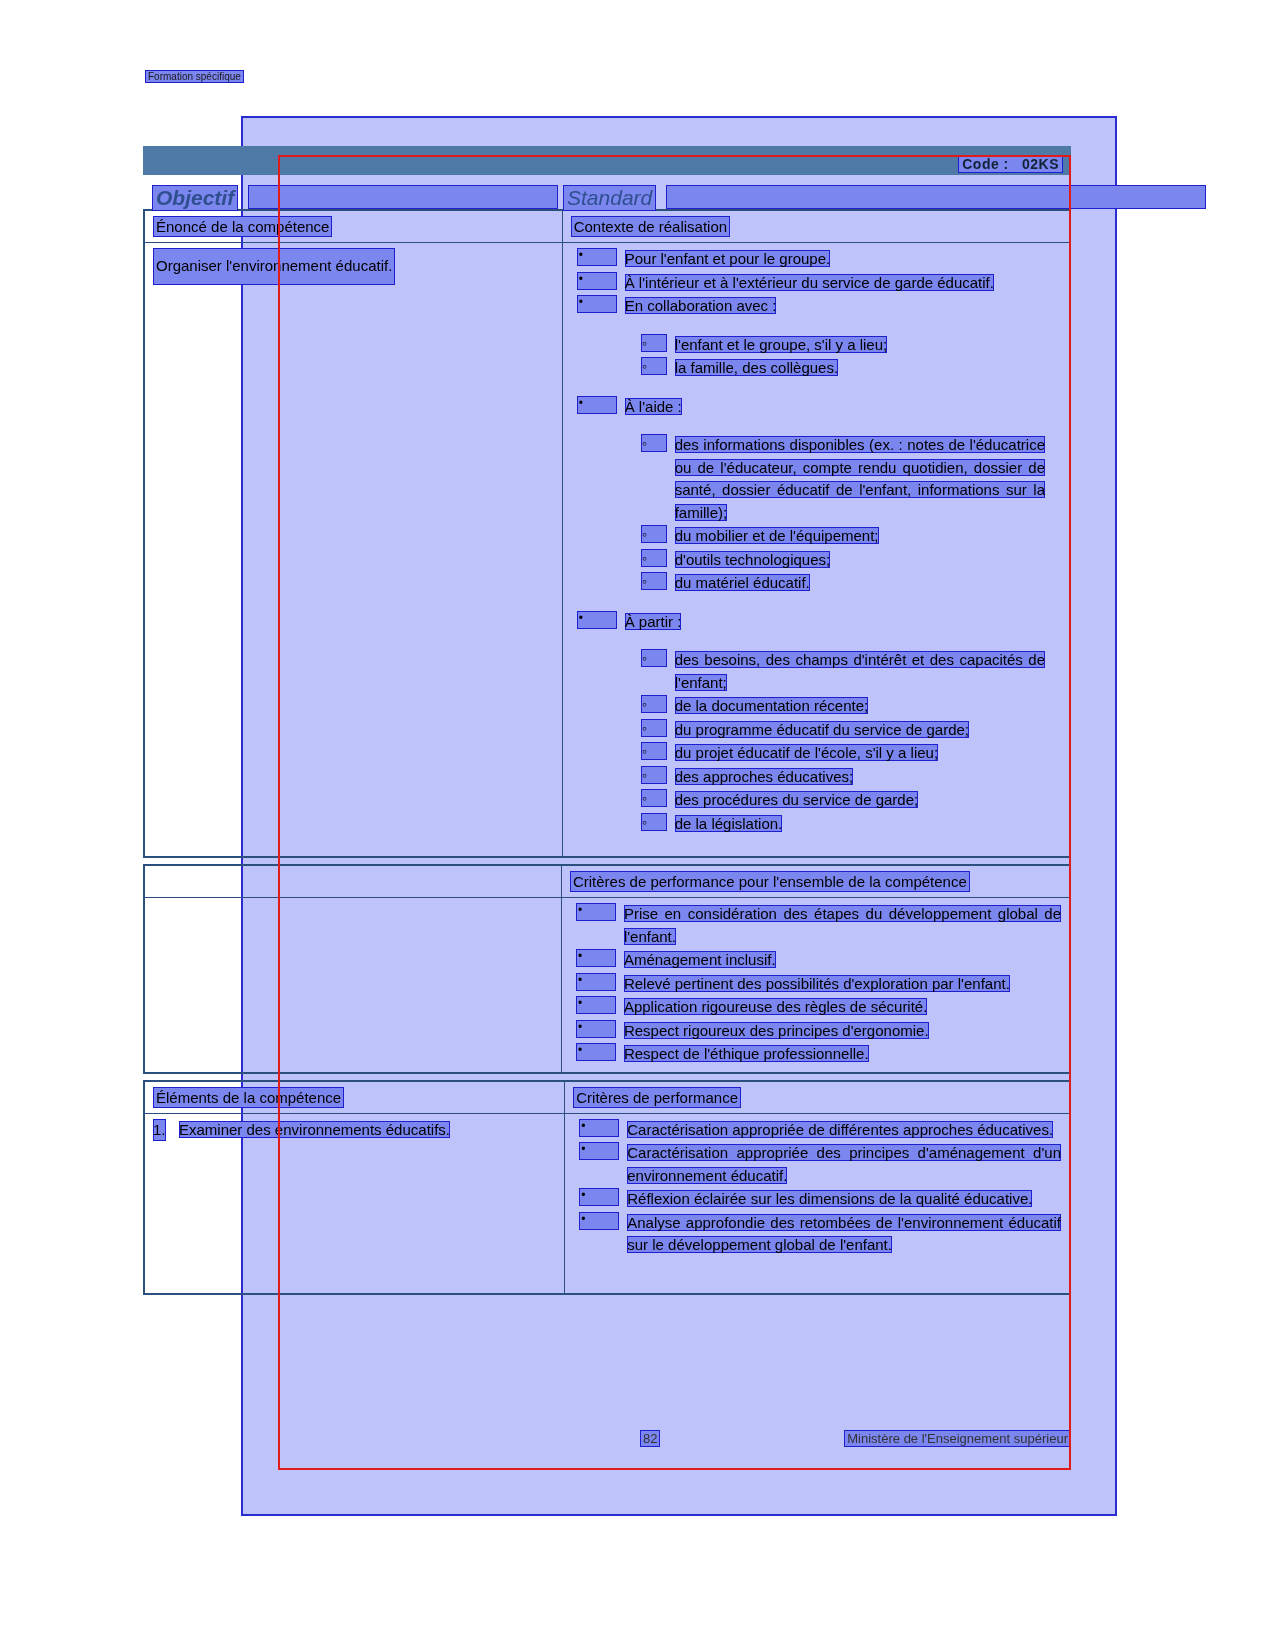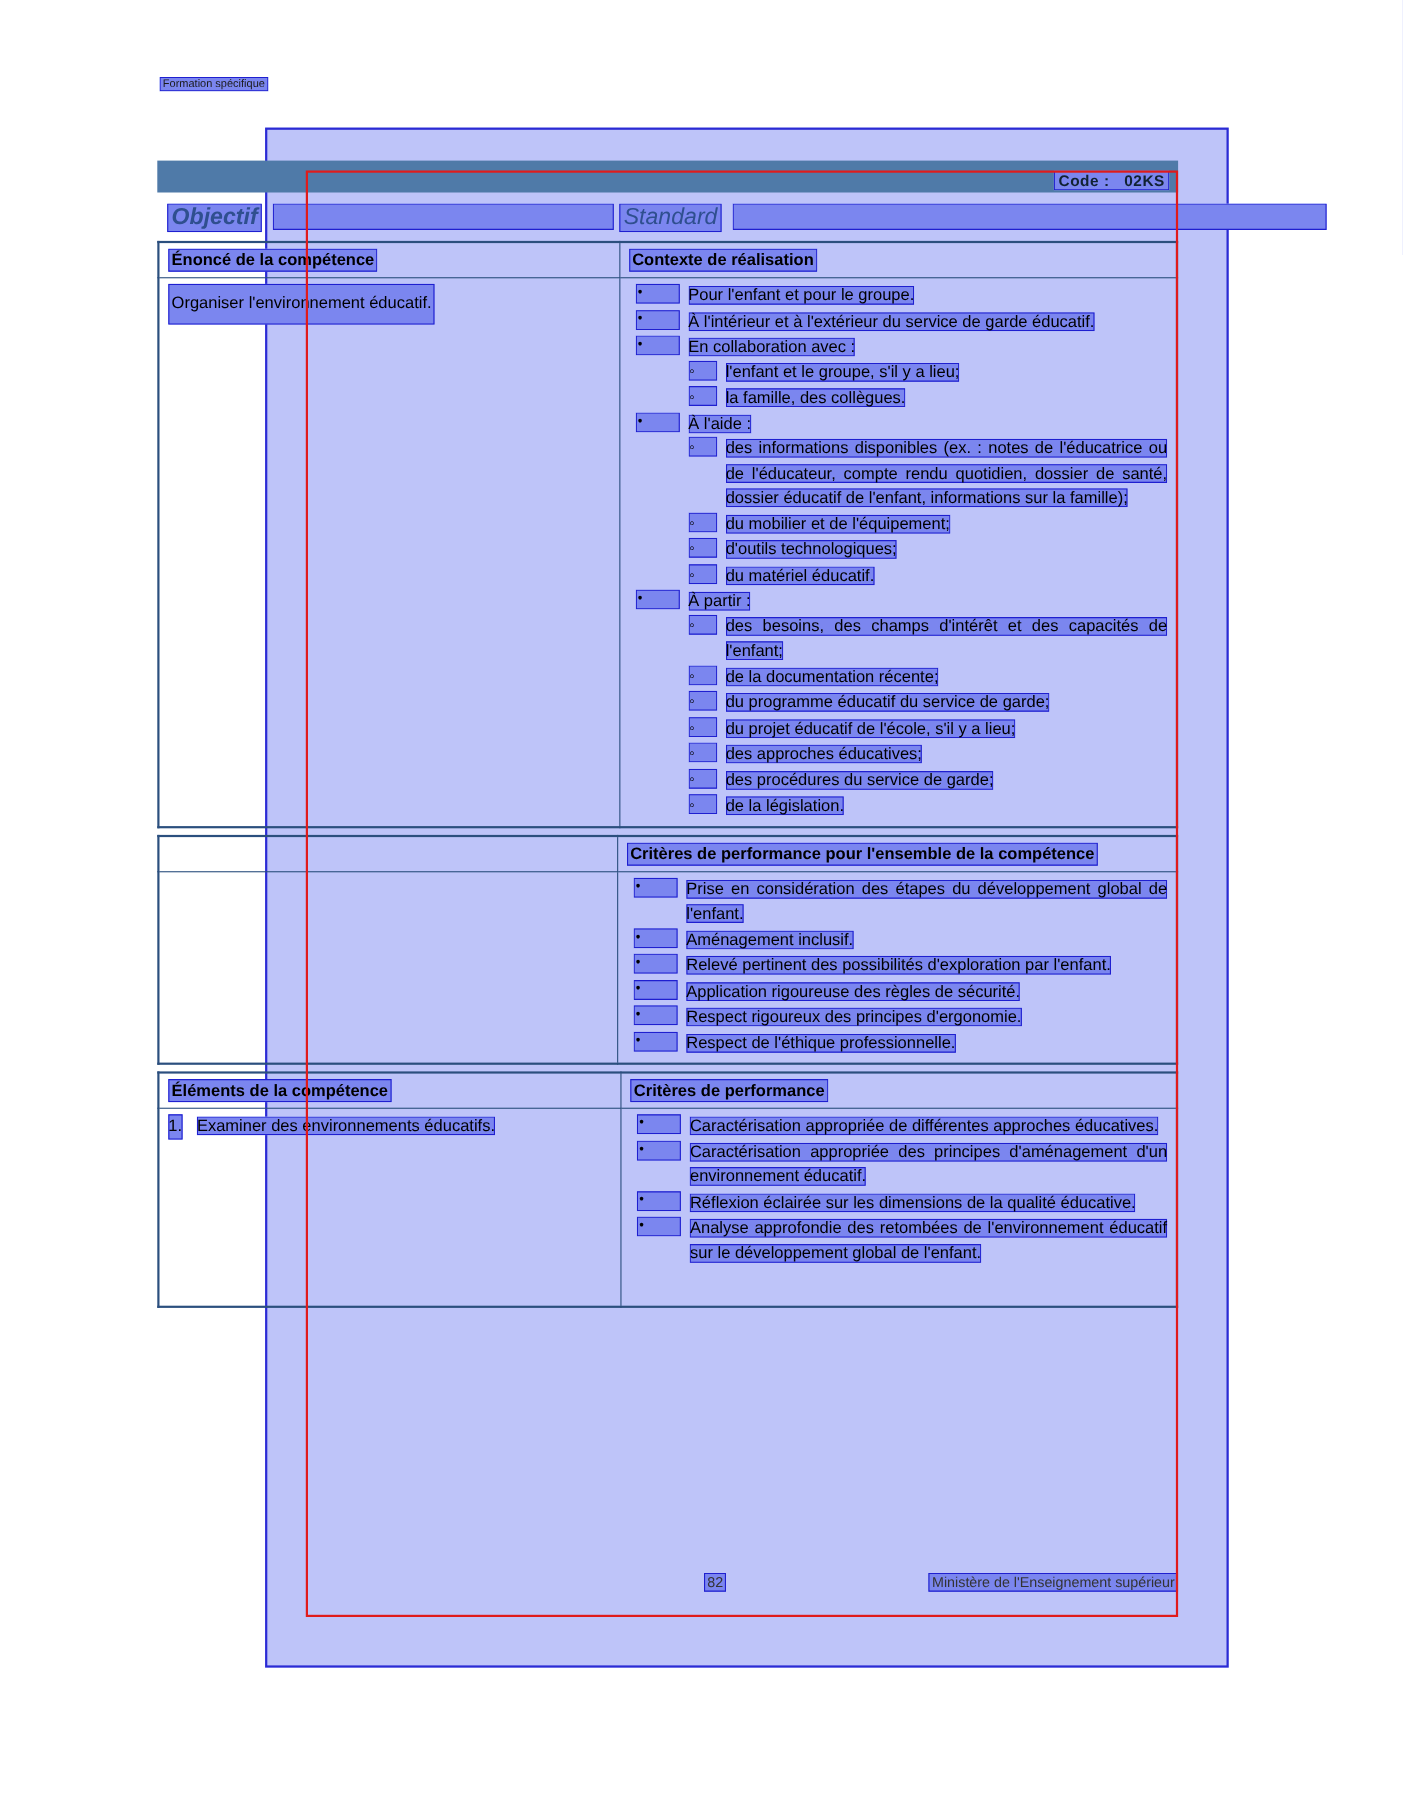--- a/index.html
+++ b/index.html
@@ -73,21 +73,21 @@
     right: 8px;
     top: 9px;
     font-size: 14px;
     font-weight: bold;
     color: #123;
     padding: 1px 4px;
     letter-spacing: 0.5px;
   }
 
   .objstd {
-    height: 44px;
+    height: 34px;
     position: relative;
     background: transparent;
   }
   .objstd .objectif {
     position: absolute;
     left: 9px;
     top: 10px;
     font-size: 21px;
     font-style: italic;
     font-weight: bold;
@@ -128,21 +128,21 @@
   table.block td {
     border: 1px solid #2b4f7e;
     vertical-align: top;
     padding: 5px 8px;
   }
   td.col-left { width: 420px; }
   td.col-right { width: 508px; }
 
   .hdr {
     font-size: 15px;
-    font-weight: bold;
+    font-weight: normal;
     padding: 2px 3px;
     display: inline-block;
   }
 
   .body-text {
     font-size: 15px;
     line-height: 1.52;
   }
 
   ul.lvl1 {
@@ -168,21 +168,21 @@
   ul.lvl1 > li > .bullet::before {
     content: "•";
     position: absolute;
     left: 2px;
     top: -2px;
     font-size: 12px;
   }
 
   ul.lvl2 {
     list-style: none;
-    margin: 0;
+    margin: 16px;
     padding: 0;
   }
   ul.lvl2 > li {
     position: relative;
     padding-left: 34px;
     margin: 0 0 1px 0;
     font-size: 15px;
     line-height: 1.5;
     text-align: justify;
   }

